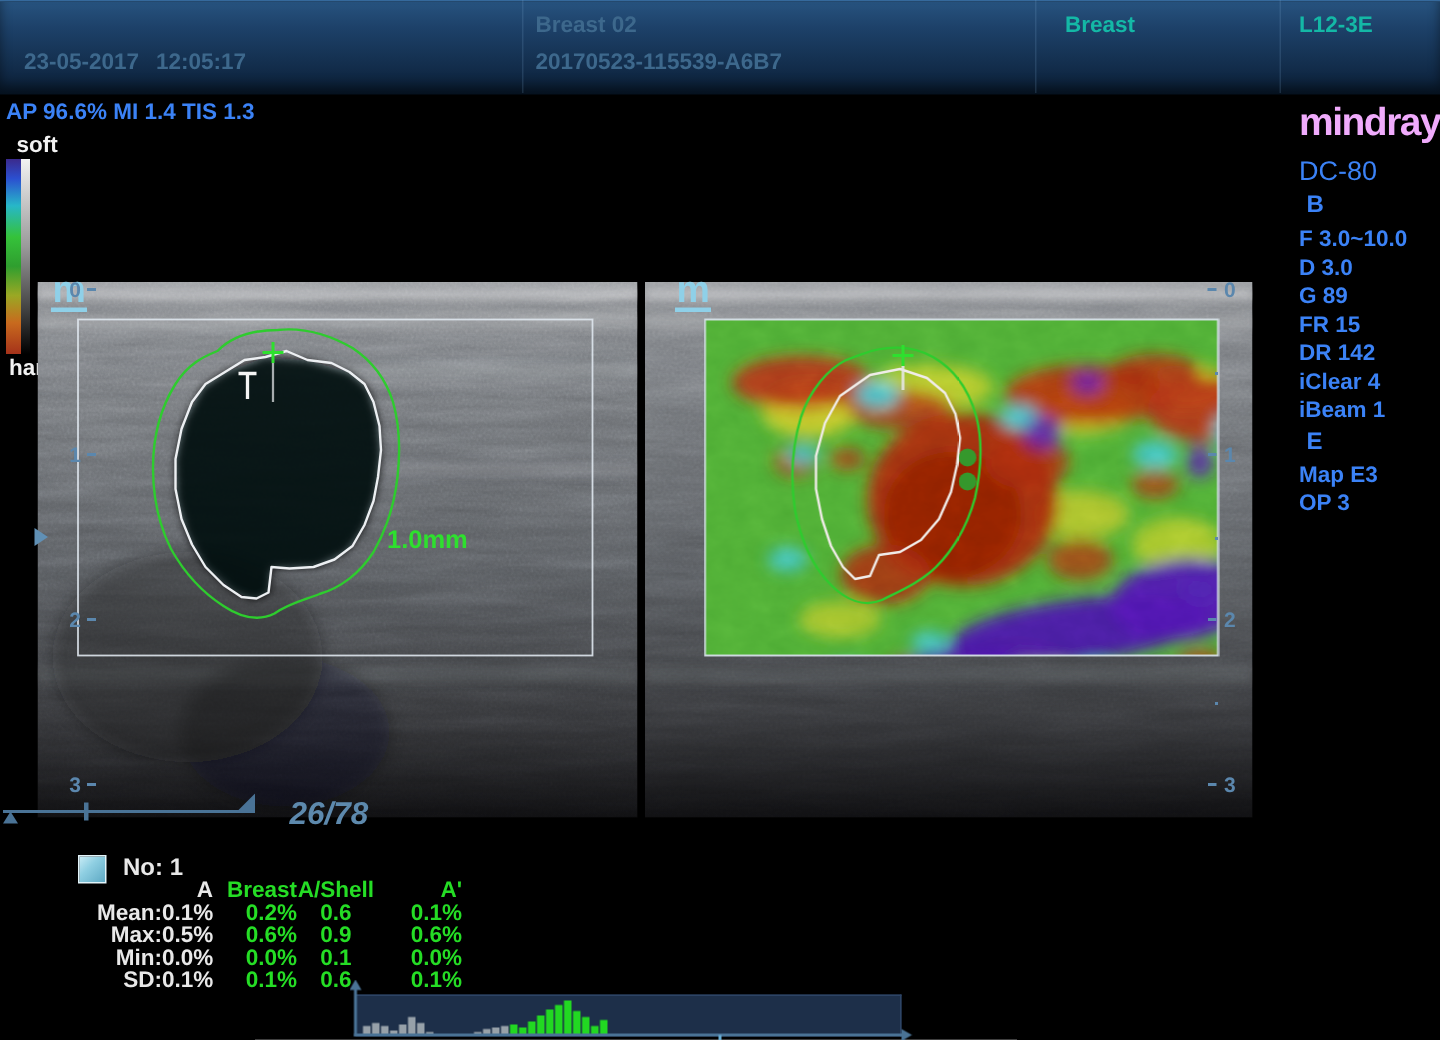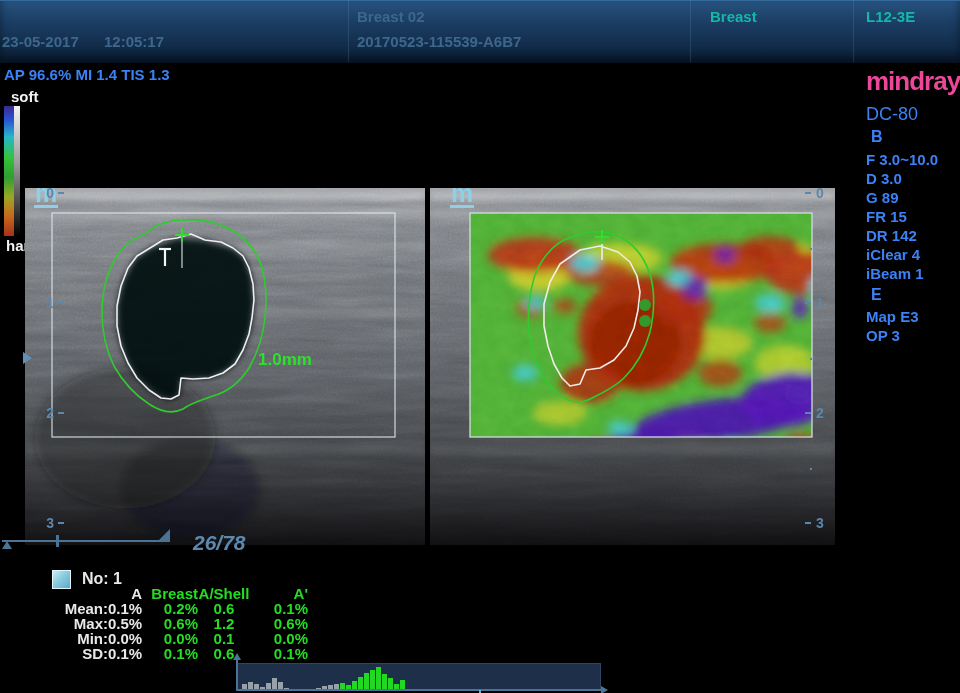--- a/index.html
+++ b/index.html
@@ -60,28 +60,28 @@
   #focus-arrow{left:23px;top:352px;width:0;height:0;
     border-top:6px solid transparent;border-bottom:6px solid transparent;border-left:9px solid #6090b5;}
 </style>
 </head>
 <body>
 
 <div class="abs" id="topbar"></div>
 <div class="abs tb-div" style="left:348px;"></div>
 <div class="abs tb-div" style="left:690px;"></div>
 <div class="abs tb-div" style="left:853px;"></div>
-<div class="abs tb-dim" style="left:2px;top:33px;">23-05-2017</div>
+<div class="abs tb-dim" style="left:16px;top:33px;">23-05-2017</div>
 <div class="abs tb-dim" style="left:104px;top:33px;">12:05:17</div>
 <div class="abs tb-dim" style="left:357px;top:8px;">Breast 02</div>
 <div class="abs tb-dim" style="left:357px;top:33px;">20170523-115539-A6B7</div>
 <div class="abs tb-bright" style="left:710px;top:8px;">Breast</div>
 <div class="abs tb-bright" style="left:866px;top:8px;">L12-3E</div>
 
-<div class="abs" style="left:866px;top:66px;color:#ec4899;font-weight:bold;font-size:26px;letter-spacing:-1px;">mindray</div>
+<div class="abs" style="left:866px;top:66px;color:#f0abfc;font-weight:bold;font-size:26px;letter-spacing:-1px;">mindray</div>
 <div class="abs cyan" style="left:866px;top:104px;font-weight:normal;font-size:18px;">DC-80</div>
 <div class="abs cyan" style="left:871px;top:128px;font-weight:bold;font-size:16px;">B</div>
 <div class="abs" id="b-params" style="left:866px;top:150px;">
     <div class="param">F 3.0~10.0</div>
     <div class="param">D 3.0</div>
     <div class="param">G 89</div>
     <div class="param">FR 15</div>
     <div class="param">DR 142</div>
     <div class="param">iClear 4</div>
     <div class="param">iBeam 1</div>
@@ -305,21 +305,21 @@
 
   <div class="mwhite">Mean:</div>
   <div class="mwhite">0.1%</div>
   <div class="mgreen">0.2%</div>
   <div class="mgreen ctr">0.6</div>
   <div class="mgreen">0.1%</div>
 
   <div class="mwhite">Max:</div>
   <div class="mwhite">0.5%</div>
   <div class="mgreen">0.6%</div>
-  <div class="mgreen ctr">1.2</div>
+  <div class="mgreen ctr">0.9</div>
   <div class="mgreen">0.6%</div>
 
   <div class="mwhite">Min:</div>
   <div class="mwhite">0.0%</div>
   <div class="mgreen">0.0%</div>
   <div class="mgreen ctr">0.1</div>
   <div class="mgreen">0.0%</div>
 
   <div class="mwhite">SD:</div>
   <div class="mwhite">0.1%</div>

